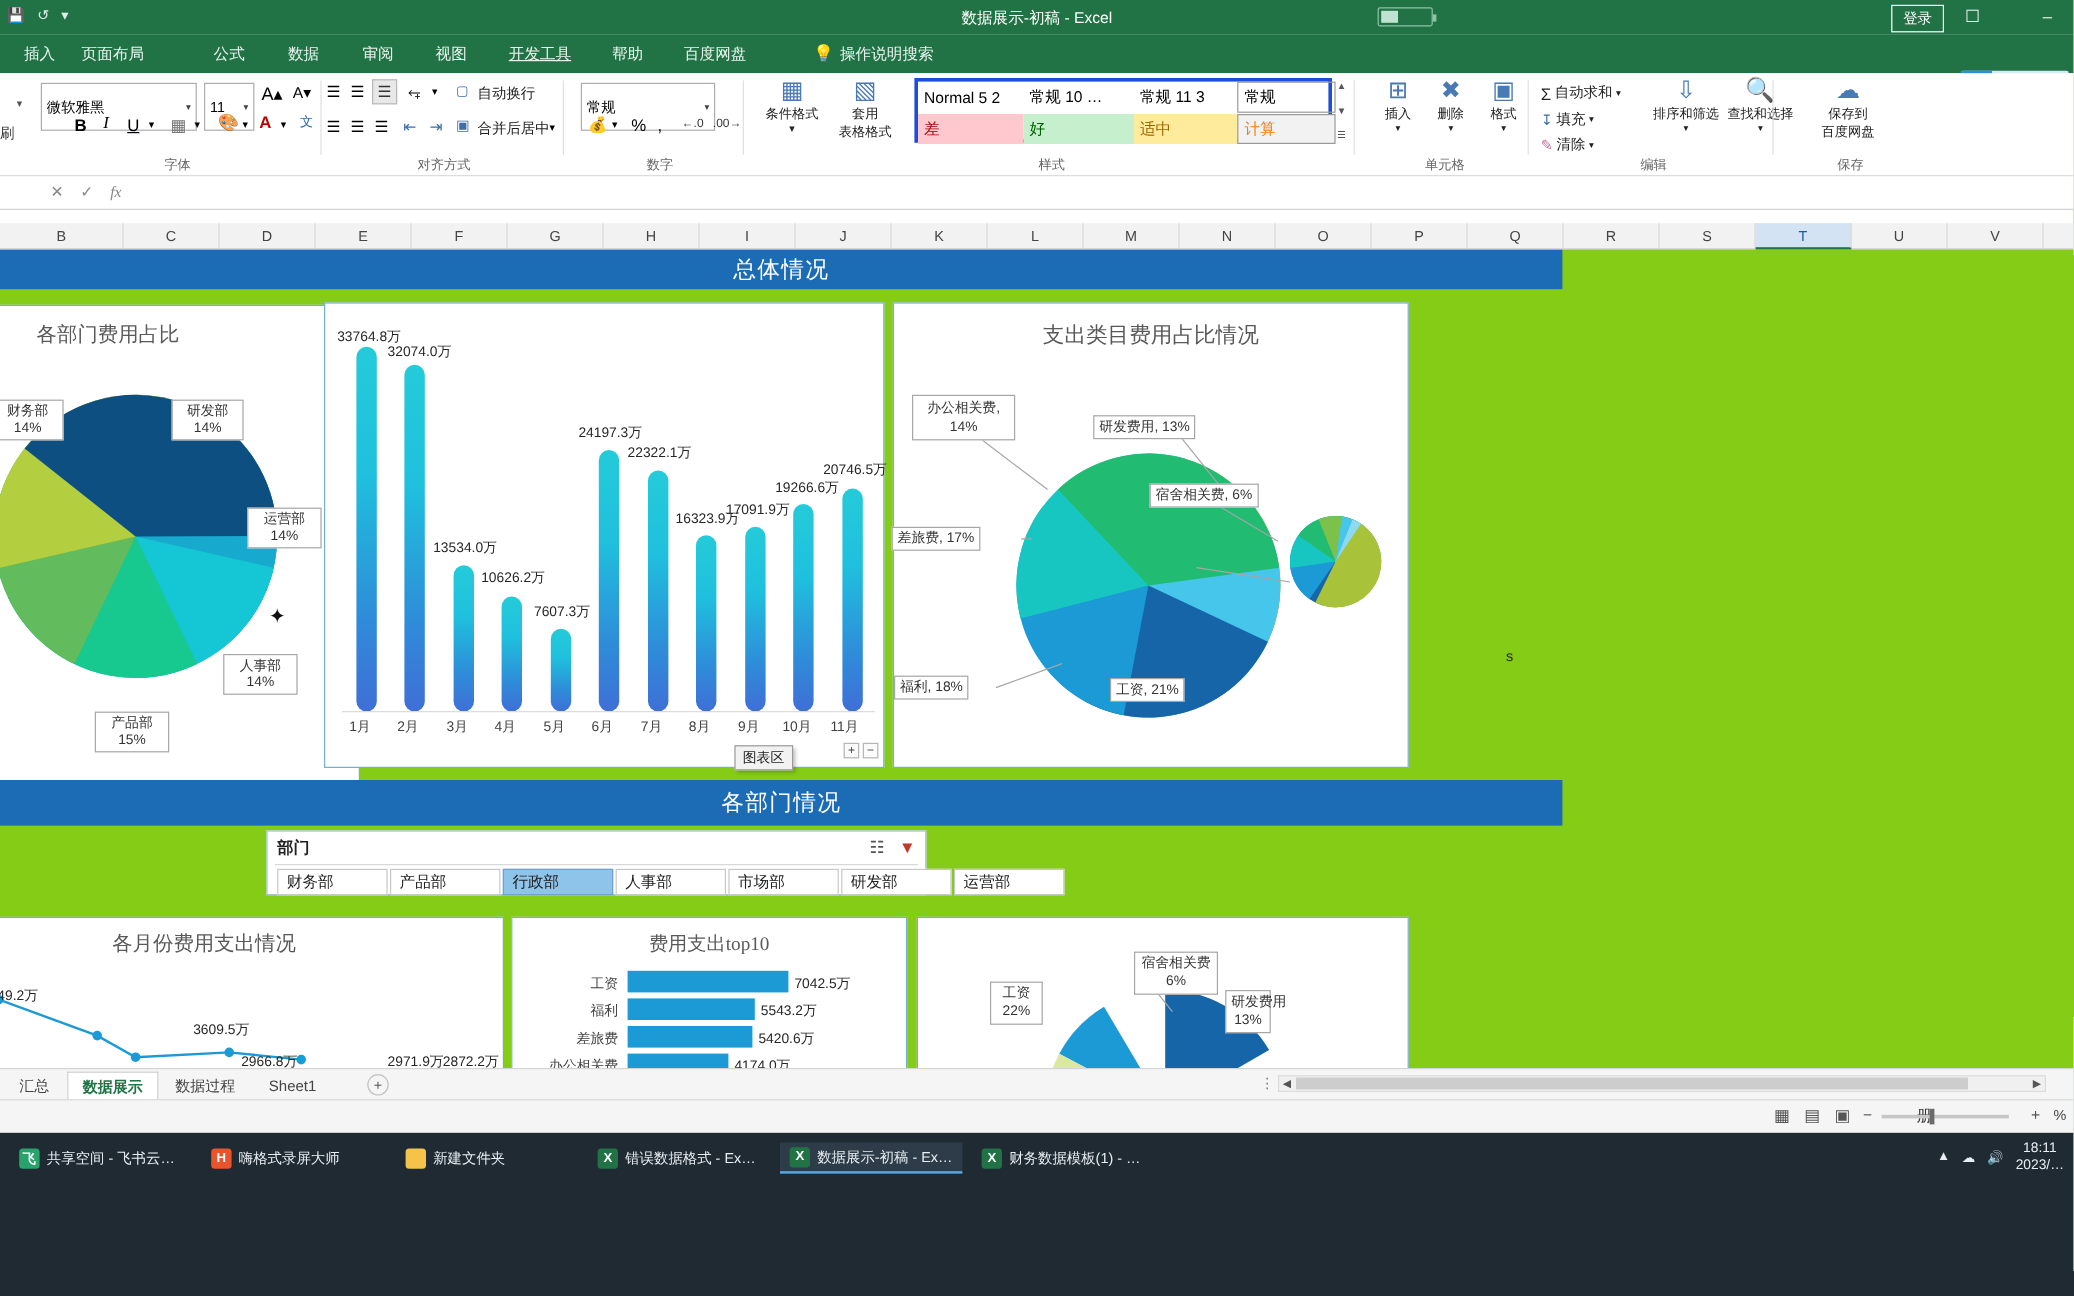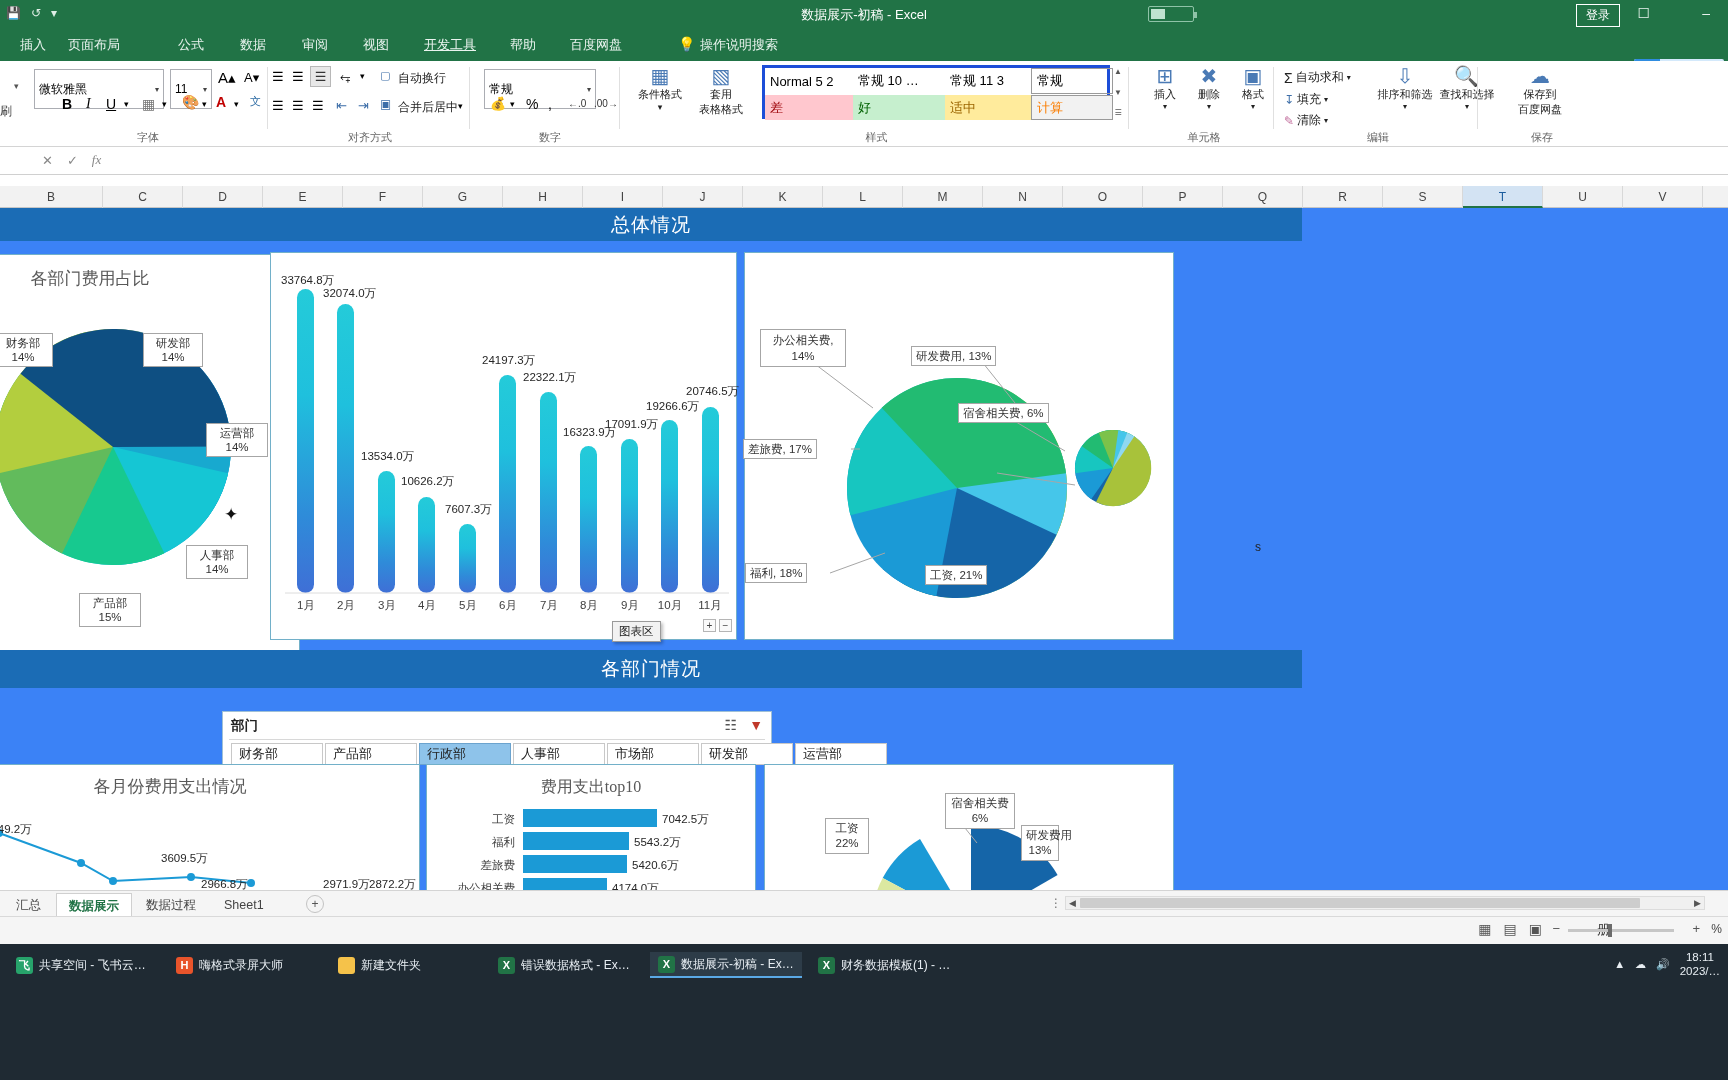--- a/index.html
+++ b/index.html
@@ -45,27 +45,27 @@
   
   .namebox{position:absolute;left:0;top:147px;width:38px;height:28px;border:1px solid #d0d0d0;background:#fff;}
   .fbar{position:absolute;left:0;top:147px;width:1728px;height:28px;background:#fff;border-bottom:1px solid #d0d0d0;}
   .fbar .fx{position:absolute;left:42px;top:5px;display:flex;gap:14px;font-size:13px;color:#888;align-items:center;}
   .fbar .finput{position:absolute;left:136px;top:3px;right:6px;height:22px;}
   
   .colhead{position:absolute;left:0;top:186px;width:1728px;height:22px;background:#f2f2f2;border-bottom:1px solid #c6c6c6;}
   .ch{position:absolute;top:0;height:22px;line-height:22px;text-align:center;font-size:12px;color:#444;border-right:1px solid #d8d8d8;}
   .ch.sel{background:#d3e3f3;color:#1a5c9e;border-bottom:2px solid #217346;}
   
-  .sheet{position:absolute;left:0;top:208px;width:1728px;height:682px;background:#3b82f6;overflow:hidden;}
+  .sheet{position:absolute;left:0;top:208px;width:1728px;height:682px;background:#84cc16;overflow:hidden;}
   .banner{position:absolute;background:#1b6cb5;color:#fff;display:flex;align-items:center;justify-content:center;font-size:19px;letter-spacing:1px;}
   .panel{position:absolute;background:#fff;border:1px solid #72b0c9;}
   .charttitle{position:absolute;width:100%;text-align:center;font-size:17px;color:#595959;font-family:"Liberation Serif","DejaVu Serif",serif;}
   .callout{position:absolute;border:1px solid #a6a6a6;background:#fff;font-size:11.5px;color:#333;line-height:14px;text-align:center;padding:2px 4px;white-space:nowrap;}
   .blabel{position:absolute;font-size:11.5px;color:#262626;white-space:nowrap;}
-  .axislab{position:absolute;font-size:11.5px;color:#404040;text-align:center;}
+  .axislab{position:absolute;font-size:11.5px;color:#404040;}
   .plusminus{position:absolute;display:flex;gap:3px;}
   .pmbtn{width:13px;height:13px;border:1px solid #b5b5b5;background:#fafafa;font-size:10px;line-height:11px;text-align:center;color:#444;}
   .tooltip{position:absolute;background:#f2f2f2;border:1px solid #9a9a9a;box-shadow:2px 2px 3px rgba(0,0,0,.25);font-size:11.5px;color:#222;padding:2px 6px;}
   
   .slicer{position:absolute;background:#fff;border:1px solid #9fc0d6;}
   .slicer-hd{position:absolute;left:8px;top:5px;font-size:13.5px;font-weight:bold;color:#222;}
   .slicer-rule{position:absolute;left:6px;right:6px;top:27px;height:1px;background:#d8d8d8;}
   .slicer-icons{position:absolute;top:5px;right:8px;display:flex;gap:12px;font-size:14px;color:#555;}
   .sbtn{position:absolute;border:1px solid #c8c8c8;background:#fff;font-size:13px;color:#222;display:flex;align-items:center;padding-left:7px;}
   .sbtn.sel{background:#8ec3ea;border-color:#6ba3ce;}
@@ -415,20 +415,21 @@
     <div class="axislab" style="left:421px;top:345px;width:36px;">11月</div>
 
     <div class="plusminus" style="left:432px;top:366px;">
       <span class="pmbtn">+</span>
       <span class="pmbtn">−</span>
     </div>
   </div>
   <div class="tooltip" style="left:612px;top:413px;">图表区</div>
 
   <div class="panel" style="left:744px;top:44px;width:430px;height:388px;">
+    <div class="charttitle" style="top:14px;font-size:18px;">支出类目费用占比情况</div>
     <svg width="428" height="386" style="position:absolute;left:0;top:0;">
       <g transform="translate(212,235)">
 
         <path d="M0,0 L0,-110 A110,110 0 0,1 93.8,57.5 Z" fill="#7cc24a" transform="rotate(0)"></path>
         <path d="M0,0 L0,-110 A110,110 0 0,1 34.0,104.6 Z" fill="#a8c23a" transform="rotate(46.8)"></path>
         <path d="M0,0 L0,-110 A110,110 0 0,1 60.5,91.8 Z" fill="#45c6ea" transform="rotate(68.4)"></path>
         <path d="M0,0 L0,-110 A110,110 0 0,1 105.0,32.8 Z" fill="#1565a8" transform="rotate(115.2)"></path>
         <path d="M0,0 L0,-110 A110,110 0 0,1 98.3,49.3 Z" fill="#1b9ad6" transform="rotate(190.8)"></path>
         <path d="M0,0 L0,-110 A110,110 0 0,1 94.6,56.2 Z" fill="#17c6c0" transform="rotate(255.6)"></path>
         <path d="M0,0 L0,-110 A110,110 0 0,1 89.6,63.8 Z" fill="#22bb72" transform="rotate(316.8)"></path>
@@ -460,21 +461,21 @@
     <div class="callout" style="left:213px;top:150px;">宿舍相关费, 6%</div>
     <div class="callout" style="left:-2px;top:186px;">差旅费, 17%</div>
     <div class="callout" style="left:0px;top:310px;">福利, 18%</div>
     <div class="callout" style="left:180px;top:312px;">工资, 21%</div>
   </div>
 
   <div style="position:absolute;left:1255px;top:332px;font-size:12px;color:#222;">s</div>
 
   <div class="banner" style="left:0;top:442px;width:1302px;height:38px;">各部门情况</div>
 
-  <div class="slicer" style="left:222px;top:503px;width:550px;height:54px;">
+  <div class="slicer" style="left:222px;top:484px;width:550px;height:54px;">
     <div class="slicer-hd">部门</div>
     <div class="slicer-icons">
       <span>☷</span>
       <span style="color:#c0392b;">▼</span>
     </div>
     <div class="slicer-rule"></div>
     <div class="sbtn" style="left:8px;top:31px;width:92px;height:22px;">财务部</div>
     <div class="sbtn" style="left:102px;top:31px;width:92px;height:22px;">产品部</div>
     <div class="sbtn sel" style="left:196px;top:31px;width:92px;height:22px;">行政部</div>
     <div class="sbtn" style="left:290px;top:31px;width:92px;height:22px;">人事部</div>

